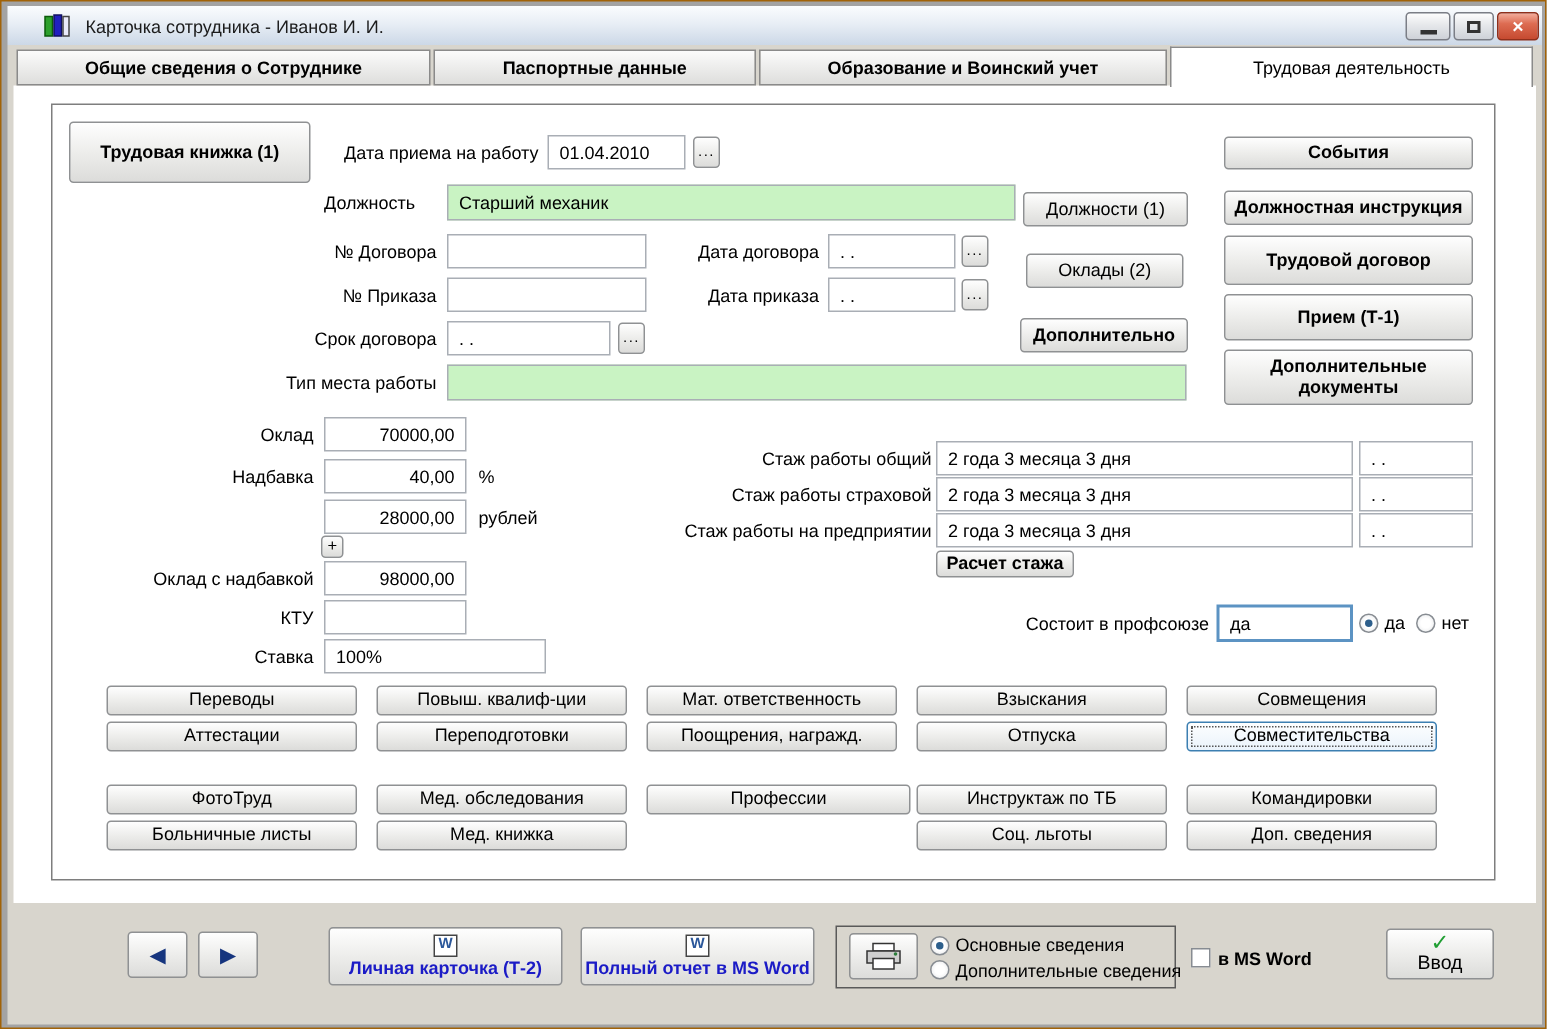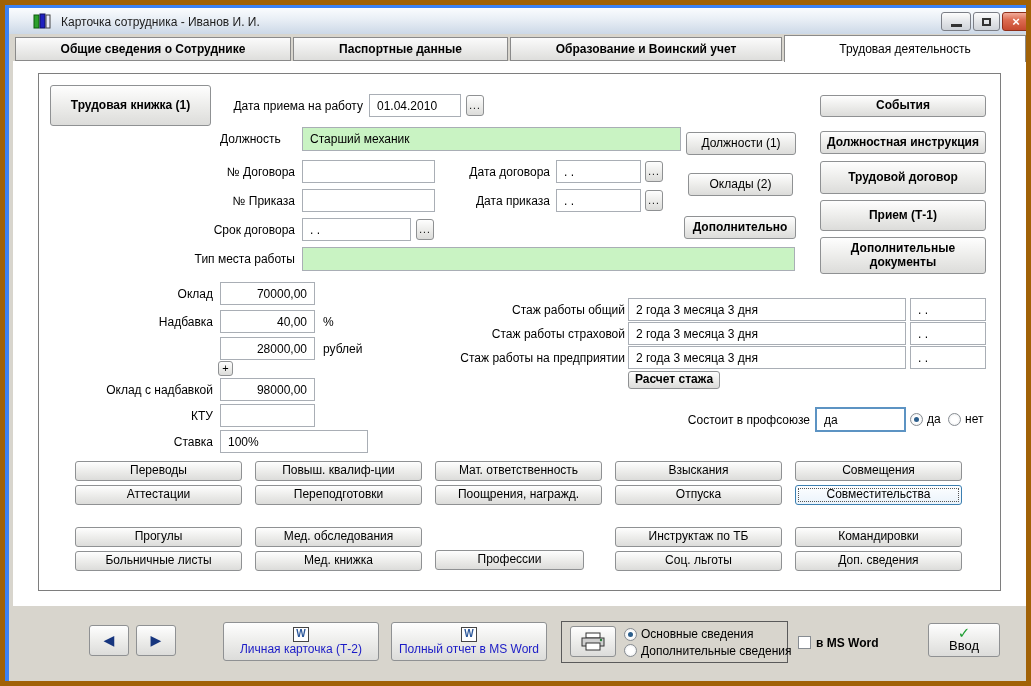--- a/index.html
+++ b/index.html
@@ -1,18 +1,18 @@
 <!DOCTYPE html>
 <html><head>
 <meta charset="utf-8">
 <style>
   * { box-sizing: border-box; margin: 0; padding: 0; }
   body { background:#fff; font-family:"Liberation Sans","DejaVu Sans",sans-serif; }
   .win { position:relative; width:1031px; height:686px; font-size:12px; color:#000;
-         background:#3b82f6; border:5px solid #a16207; overflow:hidden; }
+         background:#a3a3a3; border:1px solid #a16207; overflow:hidden; }
   .abs { position:absolute; }
   .titlebar { left:4px; top:3px; width:1023px; height:26px;
     background:linear-gradient(180deg,#fafcfe,#e8eef5 45%,#ccd8e7); }
   .title-text { position:absolute; left:52px; top:7px; color:#1c1c1c; }
   .winbtn { border:1px solid #7b7e86; border-radius:3px;
     background:linear-gradient(#fdfdfd,#e6e8eb 45%,#ced2d8);
     display:flex; align-items:center; justify-content:center; }
   .winbtn.close-b { background:linear-gradient(#f2ac9b,#dd6c52 40%,#c64a30); border-color:#8f2f1b;
     color:#fff; font-weight:bold; font-size:13px; }
   .bgmain { left:4px; top:29px; width:1023px; height:653px; background:#d8d5cd; }
@@ -35,21 +35,21 @@
   .focus-btn::after { content:""; position:absolute; inset:2px; border:1px dotted #555; }
   .lbl { display:flex; align-items:center; justify-content:flex-end; text-align:right; white-space:nowrap; }
   .llbl { display:flex; align-items:center; white-space:nowrap; }
   .radio { width:13px; height:13px; border-radius:50%; border:1px solid #878c92;
     background:radial-gradient(#ffffff 40%,#e4e6e8); }
   .radio.sel::after { content:""; display:block; width:5px; height:5px; margin:3px;
     border-radius:50%; background:#2d5f8c; }
   .chk { width:13px; height:13px; border:1px solid #878c92; background:#fff; }
   .wicon { width:16px; height:15px; border:1px solid #444; background:#fff; color:#2b579a;
     font-weight:bold; font-size:10px; display:flex; align-items:center; justify-content:center; }
-  .blue-link { color:#1b1bc6; font-weight:normal; }
+  .blue-link { color:#1b1bc6; font-weight:bold; }
   .groupbox { border:1px solid #5a5a5a; }
   .arrow { color:#16357e; font-size:14px; }
   .checkmark { color:#1f9e32; font-weight:bold; font-size:15px; line-height:13px; }
 </style>
 </head>
 <body>
 
 <div class="win">
 
   <div class="abs bgmain"></div>
@@ -162,23 +162,23 @@
   <div class="abs btn" style="left:430px;top:456px;width:167px;height:20px">Мат. ответственность</div>
   <div class="abs btn" style="left:610px;top:456px;width:167px;height:20px">Взыскания</div>
   <div class="abs btn" style="left:790px;top:456px;width:167px;height:20px">Совмещения</div>
 
   <div class="abs btn" style="left:70px;top:480px;width:167px;height:20px">Аттестации</div>
   <div class="abs btn" style="left:250px;top:480px;width:167px;height:20px">Переподготовки</div>
   <div class="abs btn" style="left:430px;top:480px;width:167px;height:20px">Поощрения, награжд.</div>
   <div class="abs btn" style="left:610px;top:480px;width:167px;height:20px">Отпуска</div>
   <div class="abs btn focus-btn" style="left:790px;top:480px;width:167px;height:20px">Совместительства</div>
 
-  <div class="abs btn" style="left:70px;top:522px;width:167px;height:20px">Прогулы</div>
+  <div class="abs btn" style="left:70px;top:522px;width:167px;height:20px">ФотоТруд</div>
   <div class="abs btn" style="left:250px;top:522px;width:167px;height:20px">Мед. обследования</div>
-  <div class="abs btn" style="left:430px;top:545px;width:149px;height:20px">Профессии</div>
+  <div class="abs btn" style="left:430px;top:522px;width:176px;height:20px">Профессии</div>
   <div class="abs btn" style="left:610px;top:522px;width:167px;height:20px">Инструктаж по ТБ</div>
   <div class="abs btn" style="left:790px;top:522px;width:167px;height:20px">Командировки</div>
 
   <div class="abs btn" style="left:70px;top:546px;width:167px;height:20px">Больничные листы</div>
   <div class="abs btn" style="left:250px;top:546px;width:167px;height:20px">Мед. книжка</div>
   <div class="abs btn" style="left:610px;top:546px;width:167px;height:20px">Соц. льготы</div>
   <div class="abs btn" style="left:790px;top:546px;width:167px;height:20px">Доп. сведения</div>
 
   <div class="abs btn" style="left:84px;top:620px;width:40px;height:31px">
     <span class="arrow">◀</span>

